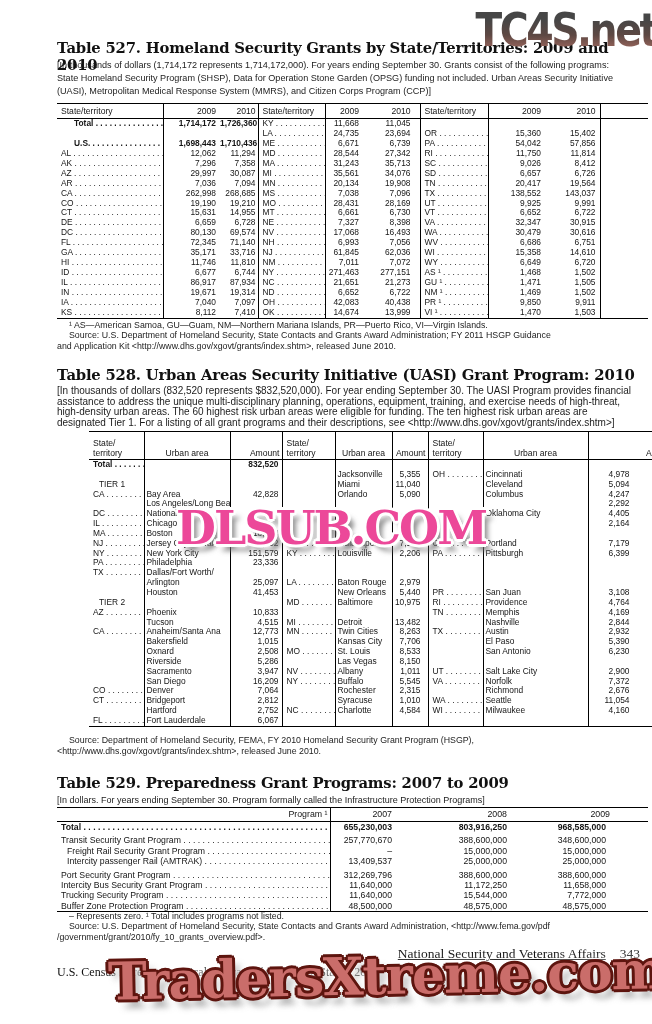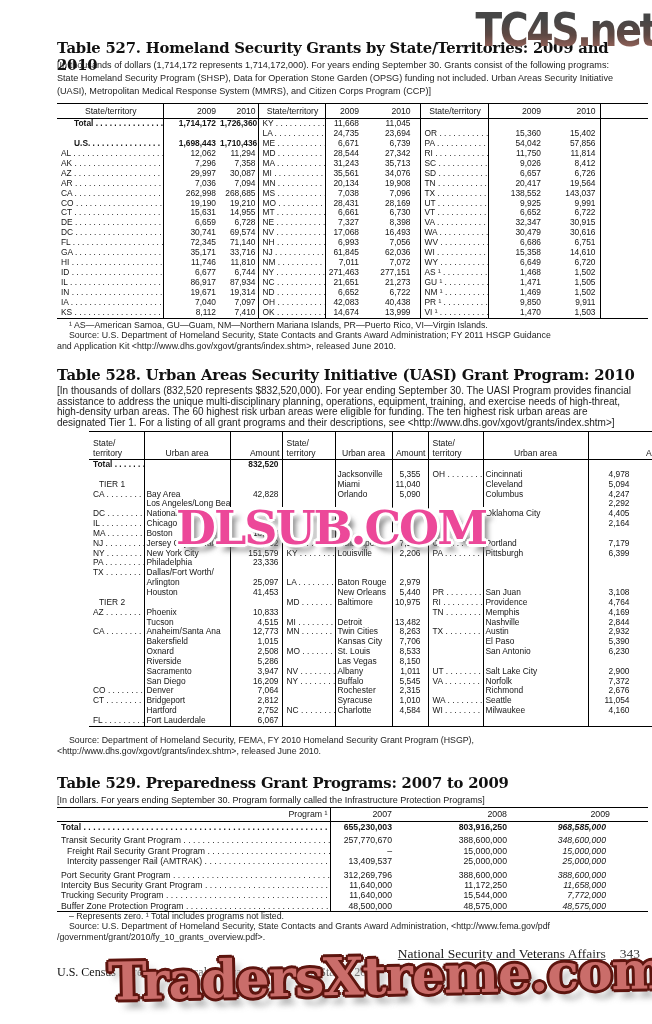--- a/index.html
+++ b/index.html
@@ -22,21 +22,21 @@
   .ind{padding-left:17px;}
   .sub{padding-left:10px;}
   .tier{padding-left:10px;}
   .bd{font-weight:bold;}
   .dt::after{content:" . . . . . . . . . . . . . . . . . . . . . . . . . . . . . . . . . . . . . . . . . . . . . . . . . . . . . . . . . . . . . . . . . . . . . .";}
 
   
   #t527{top:103px;border-top:1.5px solid #000;border-bottom:1.5px solid #000;}
   #t527 thead tr{border-bottom:1px solid #000;}
   #t527 thead td{height:14px;line-height:14px;font-size:8.6px;}
-  #t527 thead .c0,#t527 thead .c3,#t527 thead .c6{text-align:center;}
+  #t527 thead .c0,#t527 thead .c3,#t527 thead .c6{}
   #t527 tbody td{height:9.93px;line-height:9.93px;}
   #t527 .c5{padding-right:9px;}
   #t527 .c8{padding-right:4px;}
   .t527-title{top:39px;}
   .n527{top:59px;width:566px;line-height:13.2px;}
   .f527{top:320px;text-indent:12px;}
   .s527{top:330px;}
 
   
   #t528{top:431px;border-top:1.5px solid #000;border-bottom:1.5px solid #000;border-right:1px solid #000;margin-left:32px;}
@@ -55,21 +55,21 @@
 
   
   #t529{top:807px;border-top:1.5px solid #000;border-bottom:1.5px solid #000;}
   #t529 thead tr{border-bottom:1px solid #000;}
   #t529 thead td{height:13px;line-height:13px;font-size:8.8px;}
   #t529 thead .c0{text-align:right;}
   #t529 thead .c3{padding-right:38px;}
   #t529 td{font-size:8.7px;}
   #t529 tbody td{height:10.4px;line-height:10.4px;}
   #t529 .c1,#t529 .c2{padding-right:3px;}
-  #t529 tbody .c3{padding-right:42px;font-style:italic;}
+  #t529 tbody .c3{padding-right:42px;}
   #t529 tbody tr.gap td{padding-top:3px;}
   .t529-title{top:774px;}
   .n529{top:795px;width:580px;line-height:11px;font-size:9px;}
   .f529{top:911px;text-indent:12px;}
   .s529{top:921px;}
 
   
   .footer-line{position:absolute;top:946px;right:12px;font-family:"Liberation Serif",serif;
                font-size:13.5px;color:#111;text-decoration:underline;}
   .footer-line .pgnum{margin-left:14px;}
@@ -258,21 +258,21 @@
           <td class="c3 re lab dt">NE</td>
           <td class="c4 num">7,327</td>
           <td class="c5 re num">8,398</td>
           <td class="c6 re lab dt">VA</td>
           <td class="c7 num">32,347</td>
           <td class="c8 re num">30,915</td>
           <td class="c9"></td>
         </tr>
         <tr>
           <td class="c0 re lab dt">DC</td>
-          <td class="c1 num">30,741</td>
+          <td class="c1 num">80,130</td>
           <td class="c2 re num">69,574</td>
           <td class="c3 re lab dt">NV</td>
           <td class="c4 num">17,068</td>
           <td class="c5 re num">16,493</td>
           <td class="c6 re lab dt">WA</td>
           <td class="c7 num">30,479</td>
           <td class="c8 re num">30,616</td>
           <td class="c9"></td>
         </tr>
         <tr>

